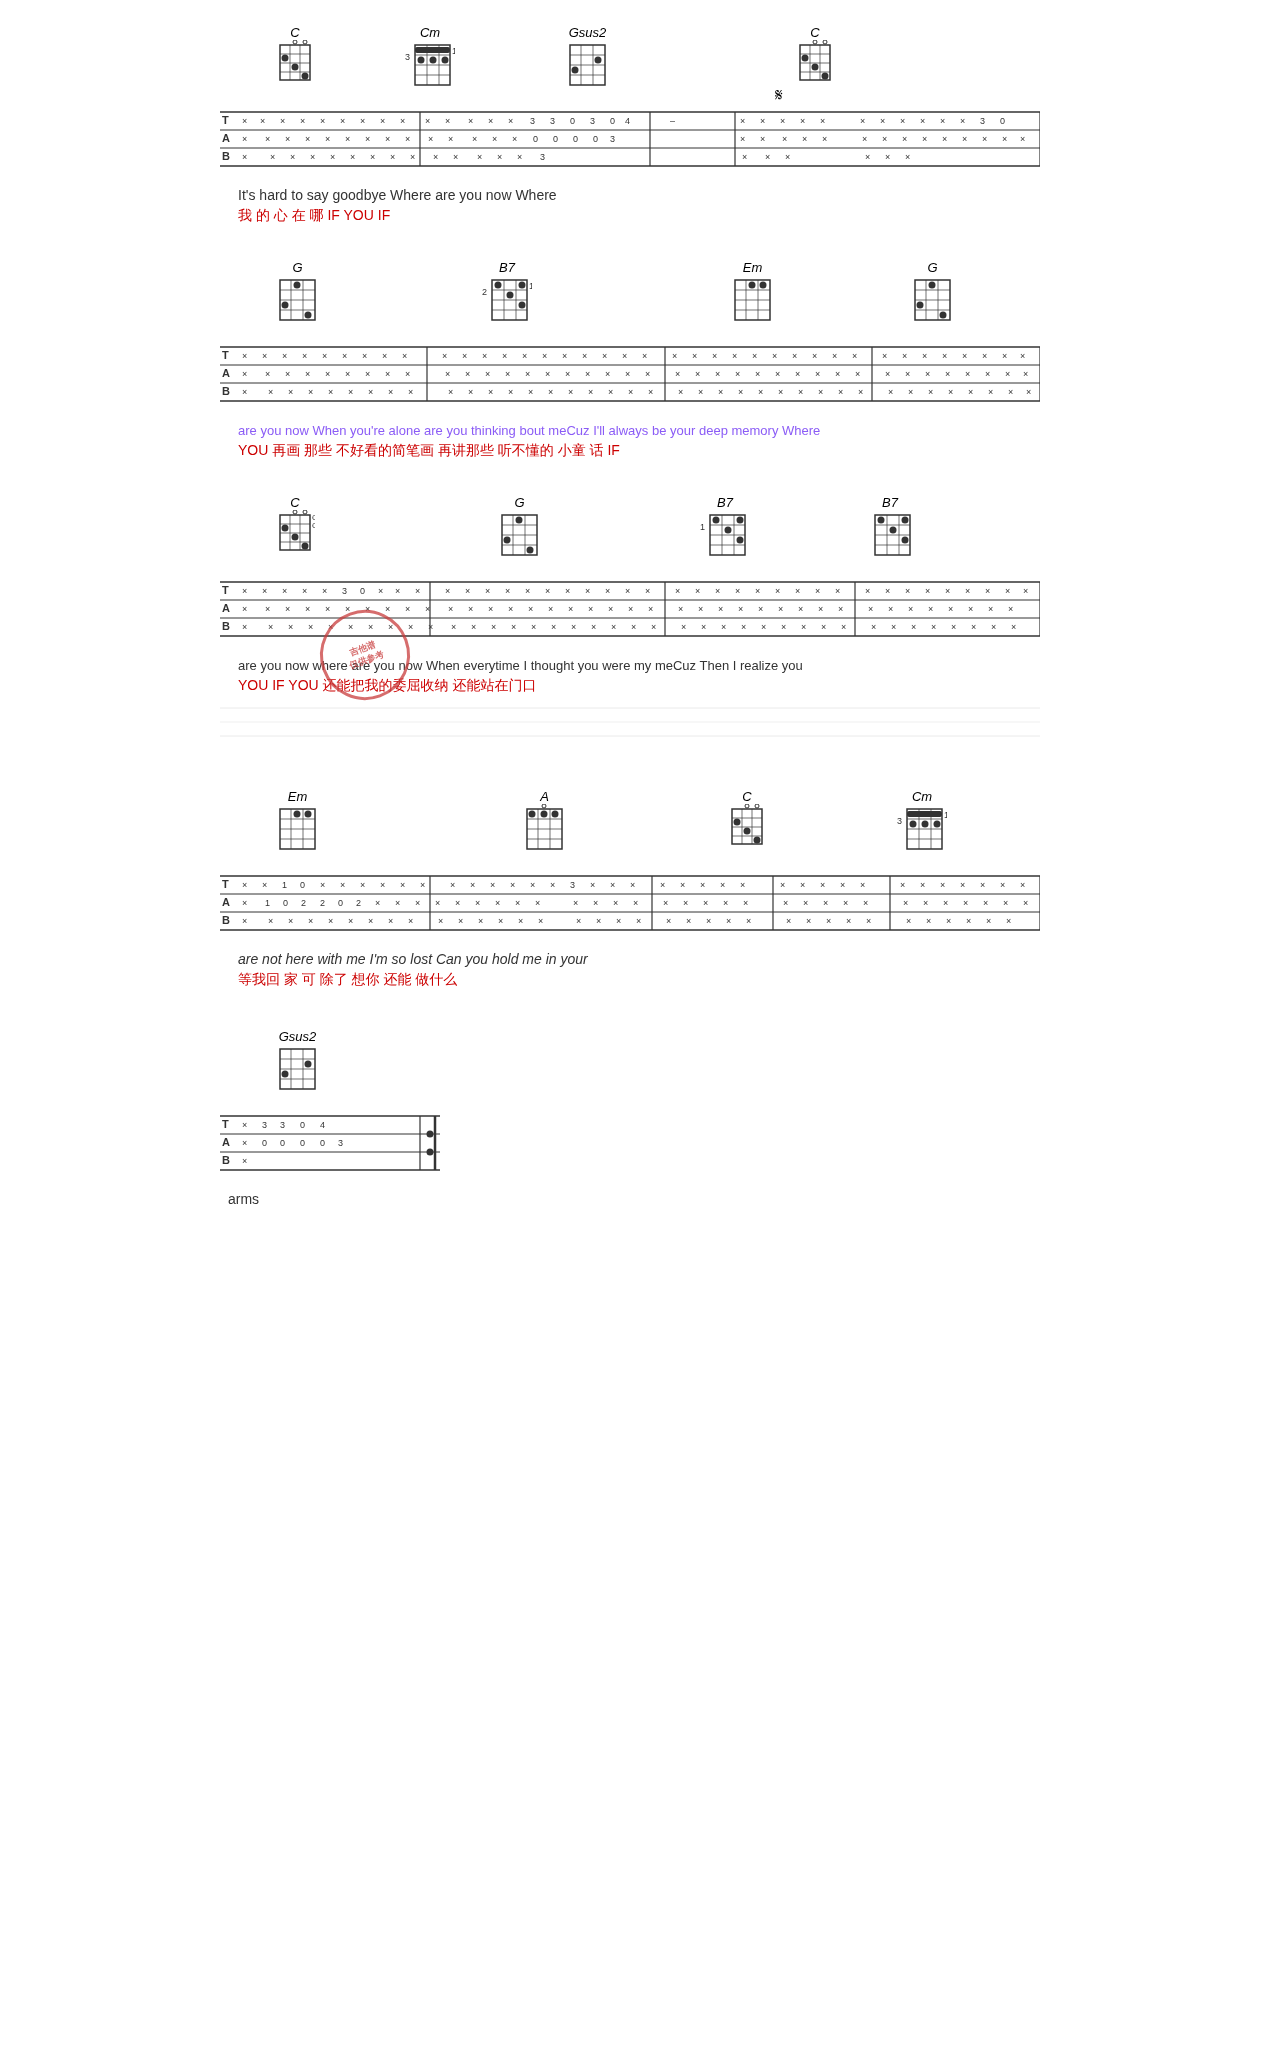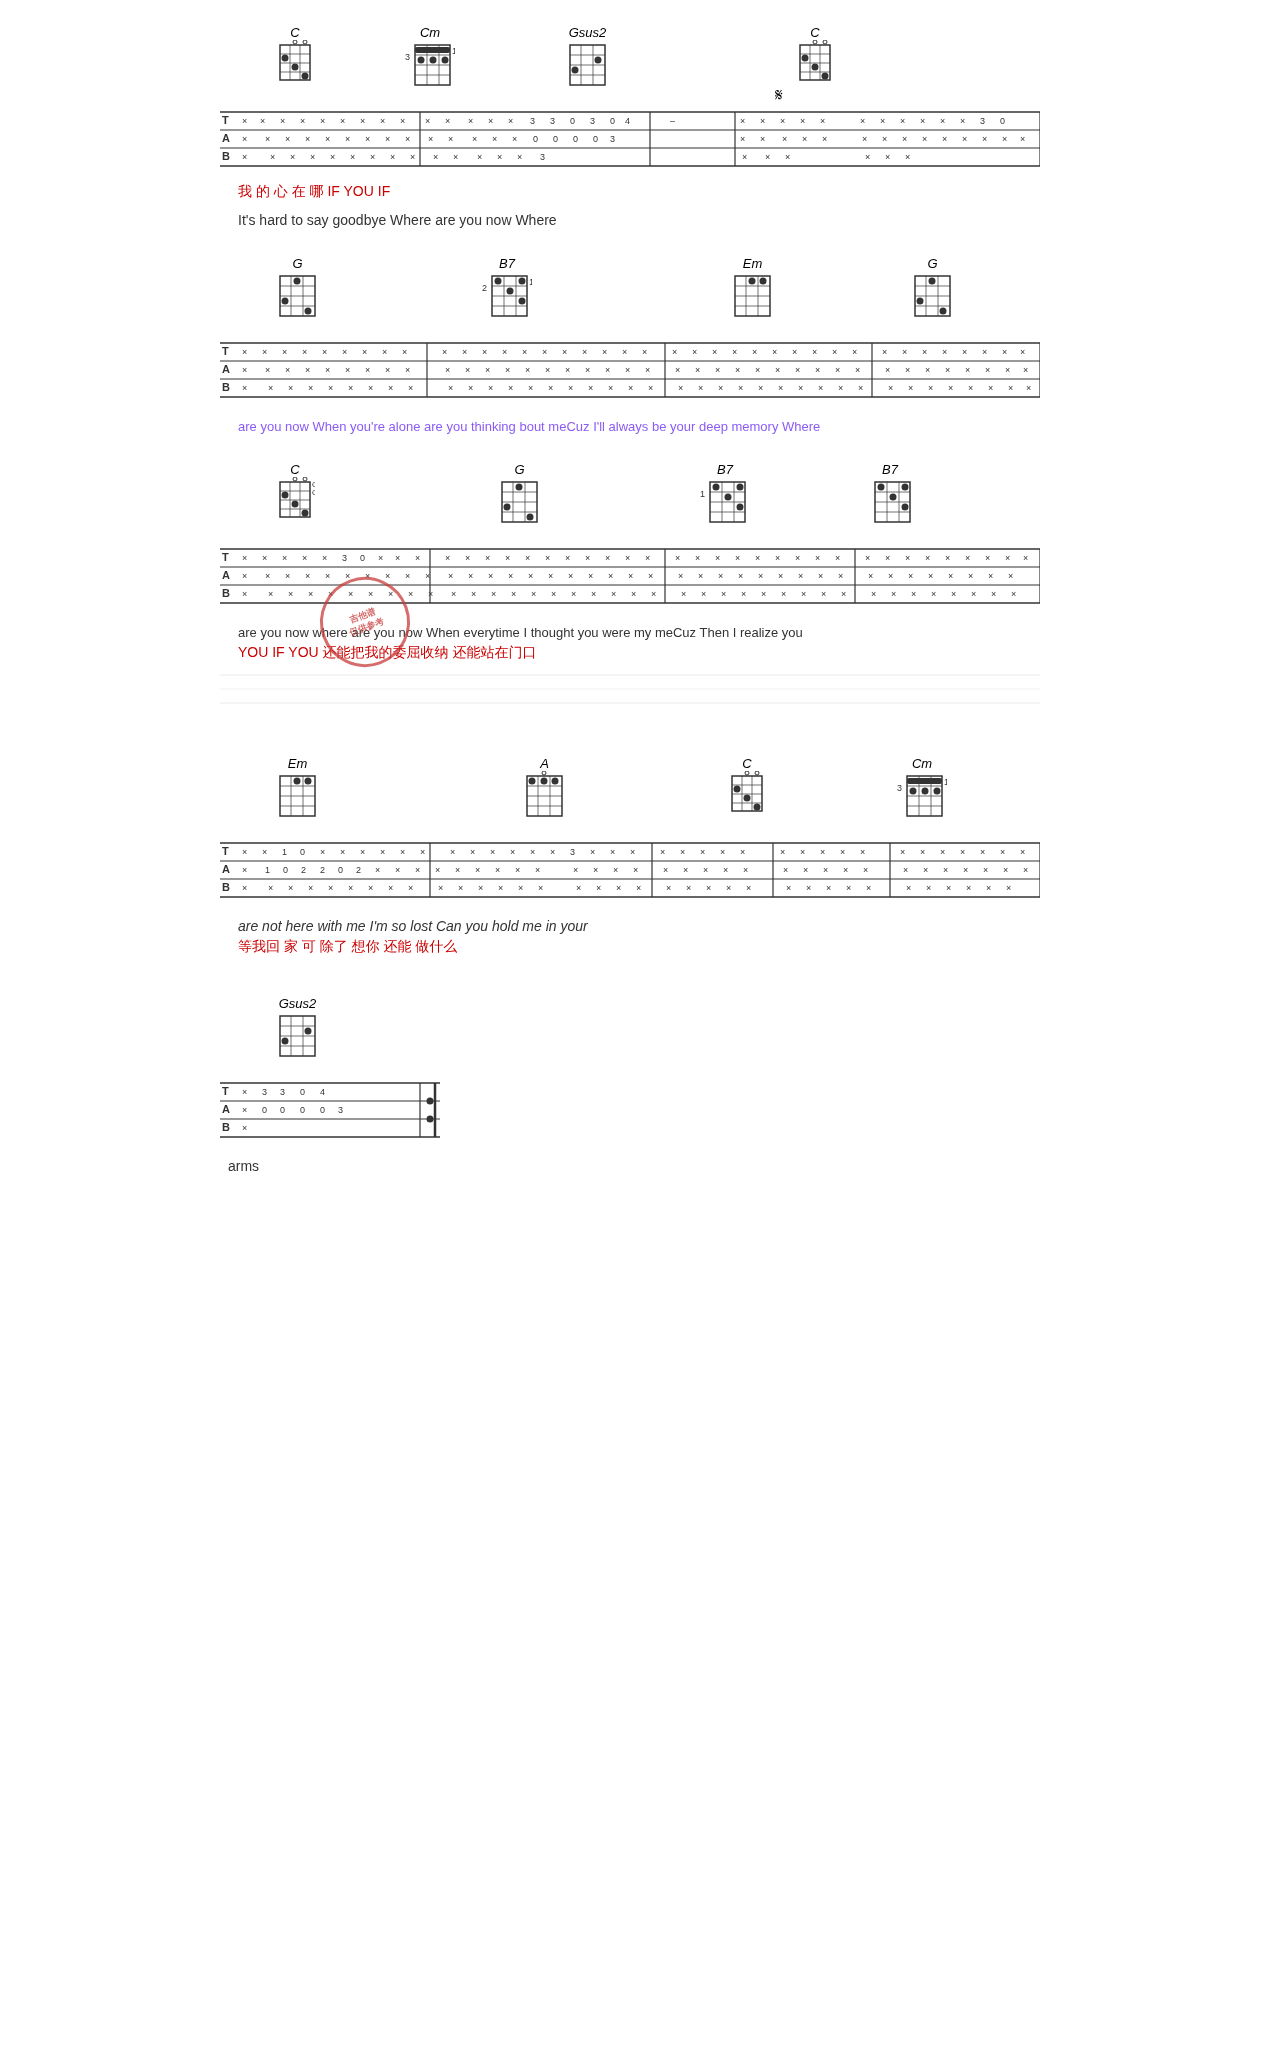--- a/index.html
+++ b/index.html
@@ -209,25 +209,25 @@
       <text x="645" y="58" font-size="9" fill="#333">×</text>
       <text x="665" y="58" font-size="9" fill="#333">×</text>
       <text x="685" y="58" font-size="9" fill="#333">×</text>
 
       <line x1="200" y1="10" x2="200" y2="64" stroke="#333" stroke-width="1.2"></line>
       <line x1="430" y1="10" x2="430" y2="64" stroke="#333" stroke-width="1.2"></line>
       <line x1="515" y1="10" x2="515" y2="64" stroke="#333" stroke-width="1.2"></line>
       <line x1="820" y1="10" x2="820" y2="64" stroke="#333" stroke-width="1.2"></line>
     </svg>
 
+    <div style="margin:4px 0 2px 18px;">
+      <span style="font-size:14px; color:#333;">It's hard to say goodbye                        Where are you now    Where</span>
+    </div>
     <div style="margin:0 0 10px 18px;">
       <span style="font-size:14px; color:#cc0000;">我 的 心 在 哪                                         IF      YOU         IF</span>
-    </div>
-    <div style="margin:4px 0 2px 18px;">
-      <span style="font-size:14px; color:#333;">It's hard to say goodbye                        Where are you now    Where</span>
     </div>
   </div>
 
   <div class="section-wrapper" style="margin-top:15px;">
 
     <div style="position:relative; height:75px; margin-bottom:2px;">
 
       <div style="position:absolute; left:55px; top:0; display:flex; flex-direction:column; align-items:center;">
         <span style="font-size:13px; font-style:italic;">G</span>
         <svg width="45" height="52">
@@ -420,20 +420,23 @@
       <text x="806" y="58" font-size="9" fill="#333">×</text>
 
       <line x1="207" y1="10" x2="207" y2="64" stroke="#333" stroke-width="1.2"></line>
       <line x1="445" y1="10" x2="445" y2="64" stroke="#333" stroke-width="1.2"></line>
       <line x1="652" y1="10" x2="652" y2="64" stroke="#333" stroke-width="1.2"></line>
       <line x1="820" y1="10" x2="820" y2="64" stroke="#333" stroke-width="1.2"></line>
     </svg>
 
     <div style="margin:4px 0 2px 18px;">
       <span style="font-size:13px; color:#8b5cf6;">are you now  When you're alone are you thinking bout meCuz I'll always be your deep memory  Where</span>
+    </div>
+    <div style="margin:0 0 10px 18px;">
+      <span style="font-size:14px; color:#cc0000;">YOU                   再画 那些 不好看的简笔画        再讲那些    听不懂的     小童    话  IF</span>
     </div>
   </div>
 
   <div class="section-wrapper" style="margin-top:15px; position:relative;">
 
     <div style="position:relative; height:75px; margin-bottom:2px;">
 
       <div style="position:absolute; left:55px; top:0; display:flex; flex-direction:column; align-items:center;">
         <span style="font-size:13px; font-style:italic;">C</span>
         <svg width="40" height="50">

